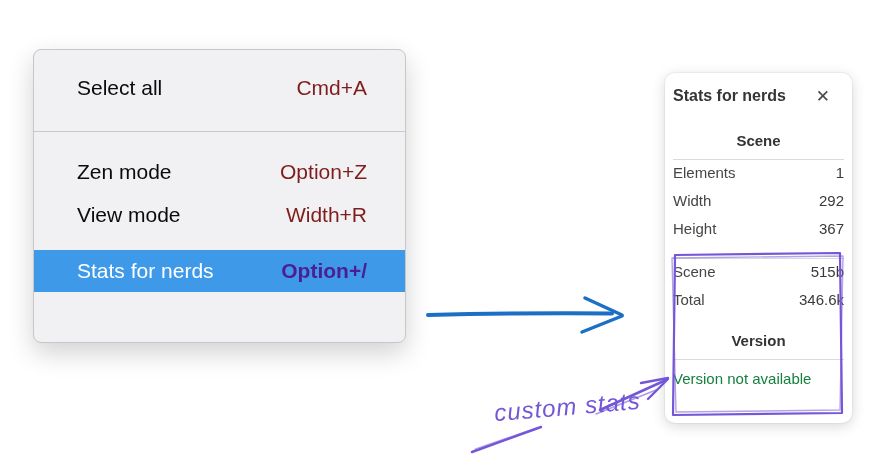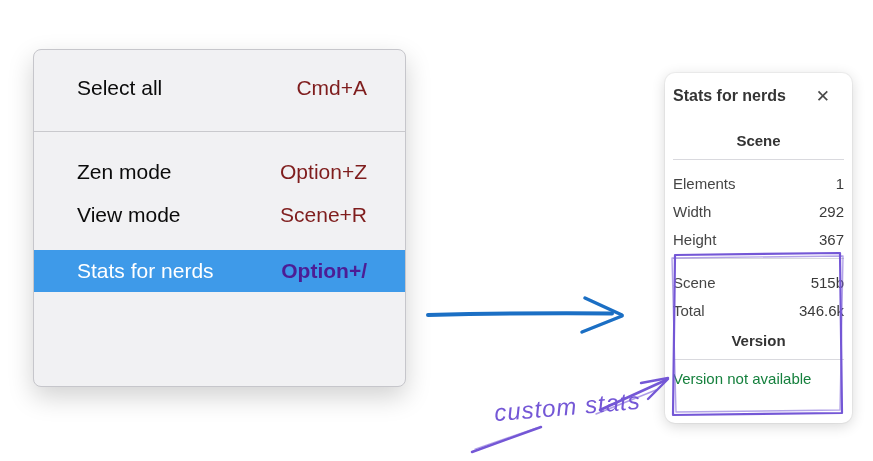--- a/index.html
+++ b/index.html
@@ -4,21 +4,21 @@
 <style>
   html,body{margin:0;padding:0;}
   body{
     width:873px;height:461px;position:relative;overflow:hidden;
     background:#ffffff;
     font-family:"Liberation Sans", sans-serif;
   }
 
   
   .menu{
-    position:absolute;left:33px;top:49px;width:373px;height:338px;
+    position:absolute;left:33px;top:49px;width:373px;height:294px;
     box-sizing:border-box;
     background:var(--menu-bg);
     border:1px solid #c6c6cb;
     border-radius:8px;
     box-shadow:0 10px 26px rgba(0,0,0,.18);
     padding-top:16px;
   }
   .menu-item{
     height:43px;display:flex;align-items:center;justify-content:space-between;
     padding:0 38px 0 43px;
@@ -46,21 +46,21 @@
   .panel-close{
     background:none;border:none;padding:0;margin-right:14px;
     font-size:17px;line-height:1;color:#4a4a4a;cursor:pointer;
   }
   .sec-heading{text-align:center;font-weight:bold;font-size:15px;color:#343434;}
   .sec-heading.scene{margin-top:23px;}
   .sec-heading.storage{margin-top:12px;}
   .sec-heading.version{margin-top:13px;}
   .hline{height:1px;background:#d9d9de;margin-top:10px;}
   .rows{margin-top:4px;}
-  .stat-row{display:flex;justify-content:space-between;align-items:flex-end;height:28px;}
+  .stat-row{display:flex;justify-content:space-between;align-items:flex-start;height:28px;}
   .stat-row .lbl{color:#454545;}
   .stat-row .val{color:#3a3a3a;}
   .version-note{margin-top:5px;height:26px;display:flex;align-items:center;color:#15803d;}
 
   
   .overlay{position:absolute;left:0;top:0;width:873px;height:461px;pointer-events:none;}
   .annotation-label{
     position:absolute;left:494px;top:393px;
     font-size:24px;font-style:italic;letter-spacing:1px;
     color:var(--purple);
@@ -76,21 +76,21 @@
     <span>Select all</span>
     <span class="shortcut">Cmd+A</span>
   </div>
   <div class="menu-sep"></div>
   <div class="menu-item">
     <span>Zen mode</span>
     <span class="shortcut">Option+Z</span>
   </div>
   <div class="menu-item">
     <span>View mode</span>
-    <span class="shortcut">Scene+R</span>
+    <span class="shortcut">Width+R</span>
   </div>
   <div class="menu-item highlighted">
     <span>Stats for nerds</span>
     <span class="shortcut">Option+/</span>
   </div>
 </div>
 
 <div class="panel">
   <div class="panel-header">
     <span class="panel-title">Stats for nerds</span>

